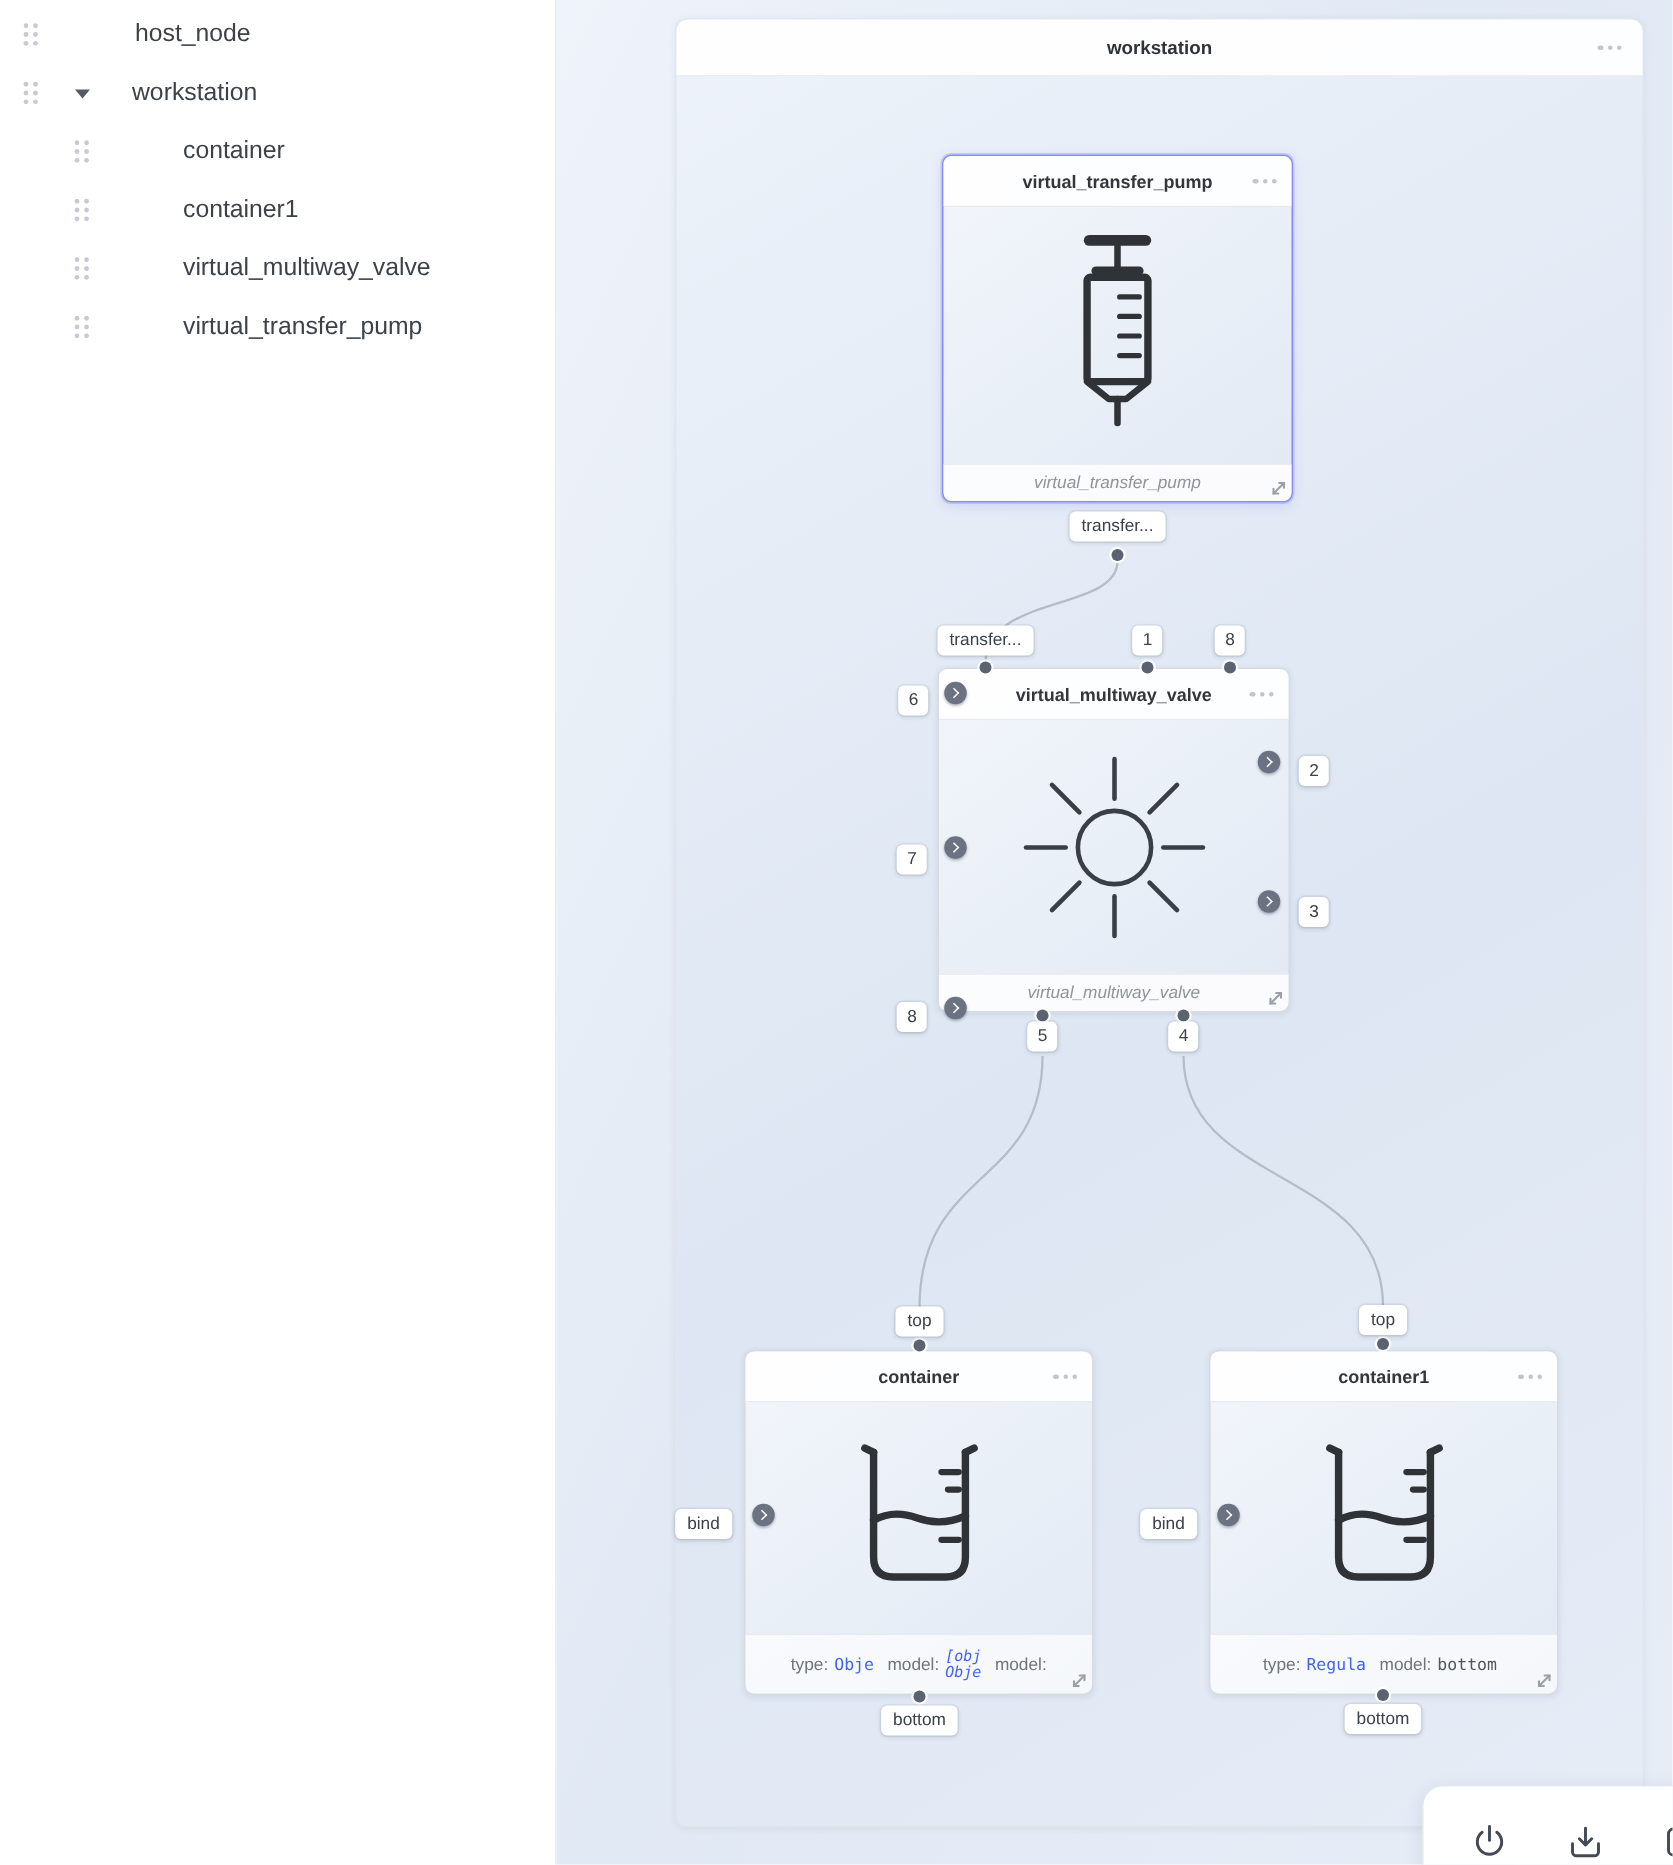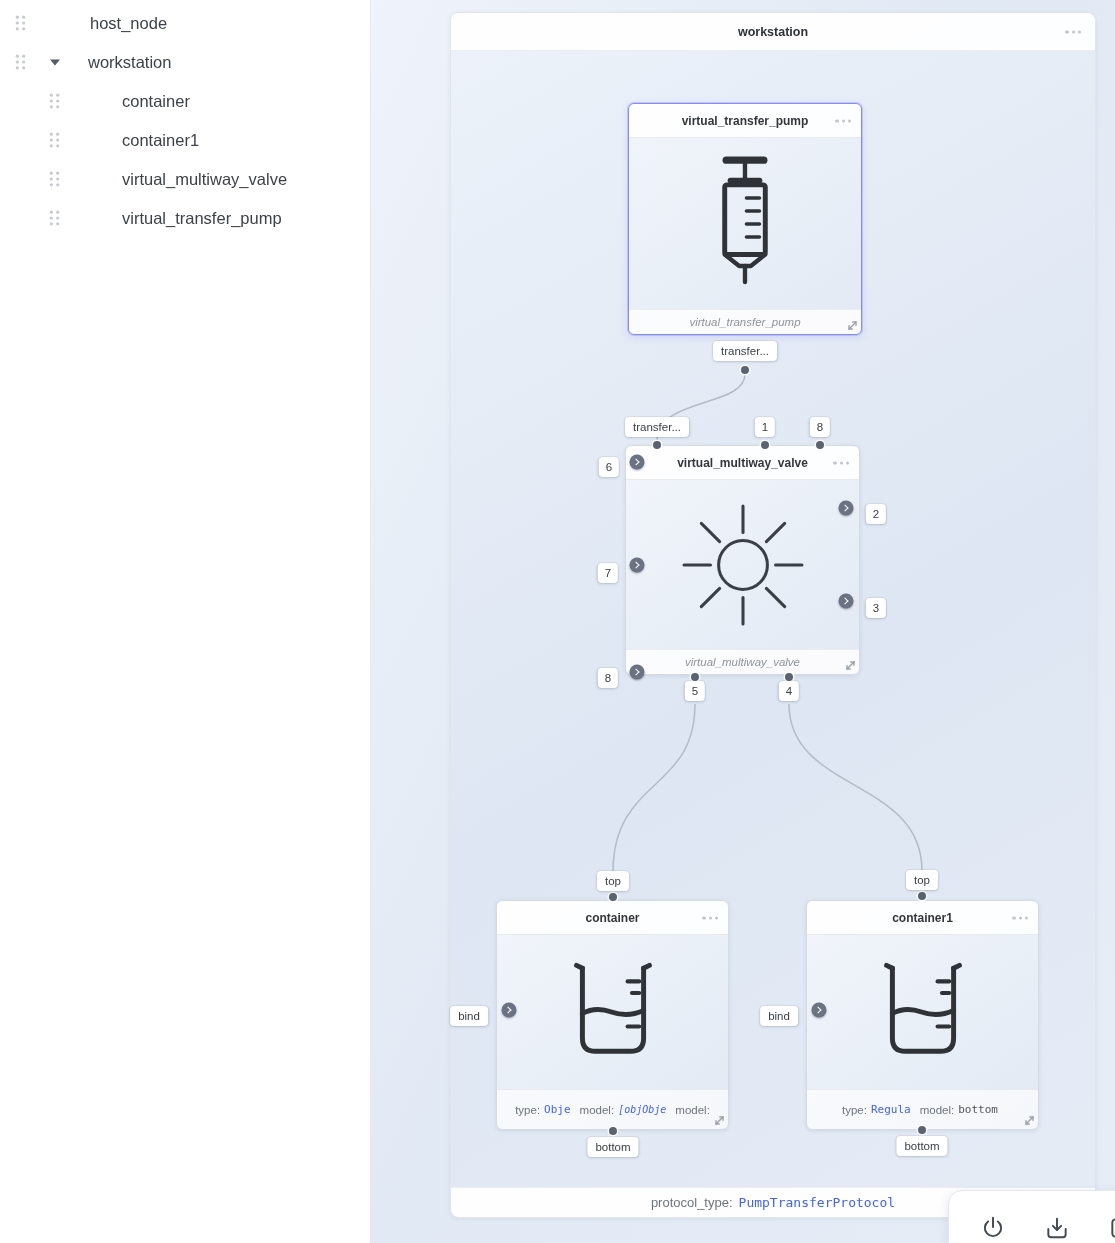--- a/index.html
+++ b/index.html
@@ -41,21 +41,21 @@
                  display:flex; align-items:center; justify-content:center; position:relative; flex:0 0 auto; }
   .node-title { font-size:12px; font-weight:700; color:#33373c; }
   .node-body { flex:1; display:flex; align-items:center; justify-content:center; }
   .node-footer { height:25px; flex:0 0 auto; background:rgba(253,253,254,.9); border-top:1px solid #ebedf0; border-radius:0 0 6px 6px;
                  display:flex; align-items:center; justify-content:center; position:relative; font-size:11.5px; font-style:italic; color:#8f949c; }
   .node-fields { height:40px; flex:0 0 auto; background:rgba(255,255,255,.65); border-top:1px solid #e8eaee; border-radius:0 0 6px 6px;
                  display:flex; align-items:center; justify-content:center; position:relative; font-size:11.5px; color:#6e747d; gap:4px; padding:0 6px; white-space:nowrap; }
   .f-label { color:#6e747d; }
   .f-value { font-family:"DejaVu Sans Mono", monospace; color:#4263eb; font-size:11px; margin-right:5px; }
   .f-value.dark { color:#50565f; }
-  .f-value.two-line { display:inline-flex; flex-direction:row; font-size:10px; line-height:11px; }
+  .f-value.two-line { display:inline-flex; flex-direction:column; font-size:10px; line-height:11px; }
   .resize-handle { position:absolute; right:3px; bottom:3px; cursor:nwse-resize; line-height:0; }
 
   
   .chip { position:absolute; transform:translate(-50%,-50%); background:#fff; border-radius:4px; padding:4px 8px; font-size:11.5px; color:#3c4147;
           box-shadow:0 0 0 1px rgba(20,30,50,.05), 0 1px 3px rgba(20,30,50,.16); white-space:nowrap; z-index:5; cursor:pointer; }
   .chip.num { padding:4px 7px; }
   .dot { position:absolute; width:8px; height:8px; border-radius:50%; background:#5b6270; transform:translate(-50%,-50%);
          box-shadow:0 0 0 1.5px rgba(255,255,255,.85); z-index:4; cursor:crosshair; }
   .aport { position:absolute; width:15px; height:15px; border-radius:50%; background:#6b7382; transform:translate(-50%,-50%);
            display:flex; align-items:center; justify-content:center; box-shadow:0 1px 2px rgba(20,30,50,.35); z-index:6; cursor:pointer; }
@@ -160,24 +160,20 @@
 <div class="canvas">
 
   <div class="group">
     <div class="group-header">
       <span class="title">workstation</span>
       <span class="menu-dots">
           <i></i>
           <i></i>
           <i></i>
         </span>
-    </div>
-    <div class="group-footer">
-      <span>protocol_type:</span>
-      <span class="mono-blue">PumpTransferProtocol</span>
     </div>
   </div>
 
   <svg class="edges" width="744" height="1243">
     <path d="M374,374 C374,408 286,396 286,442"></path>
     <path d="M324,704 C324,792 242,778 242,872"></path>
     <path d="M418,704 C418,792 551,778 551,871"></path>
   </svg>
 
   <div class="node selected" style="left:257px; top:103px; width:234px; height:232px;">

